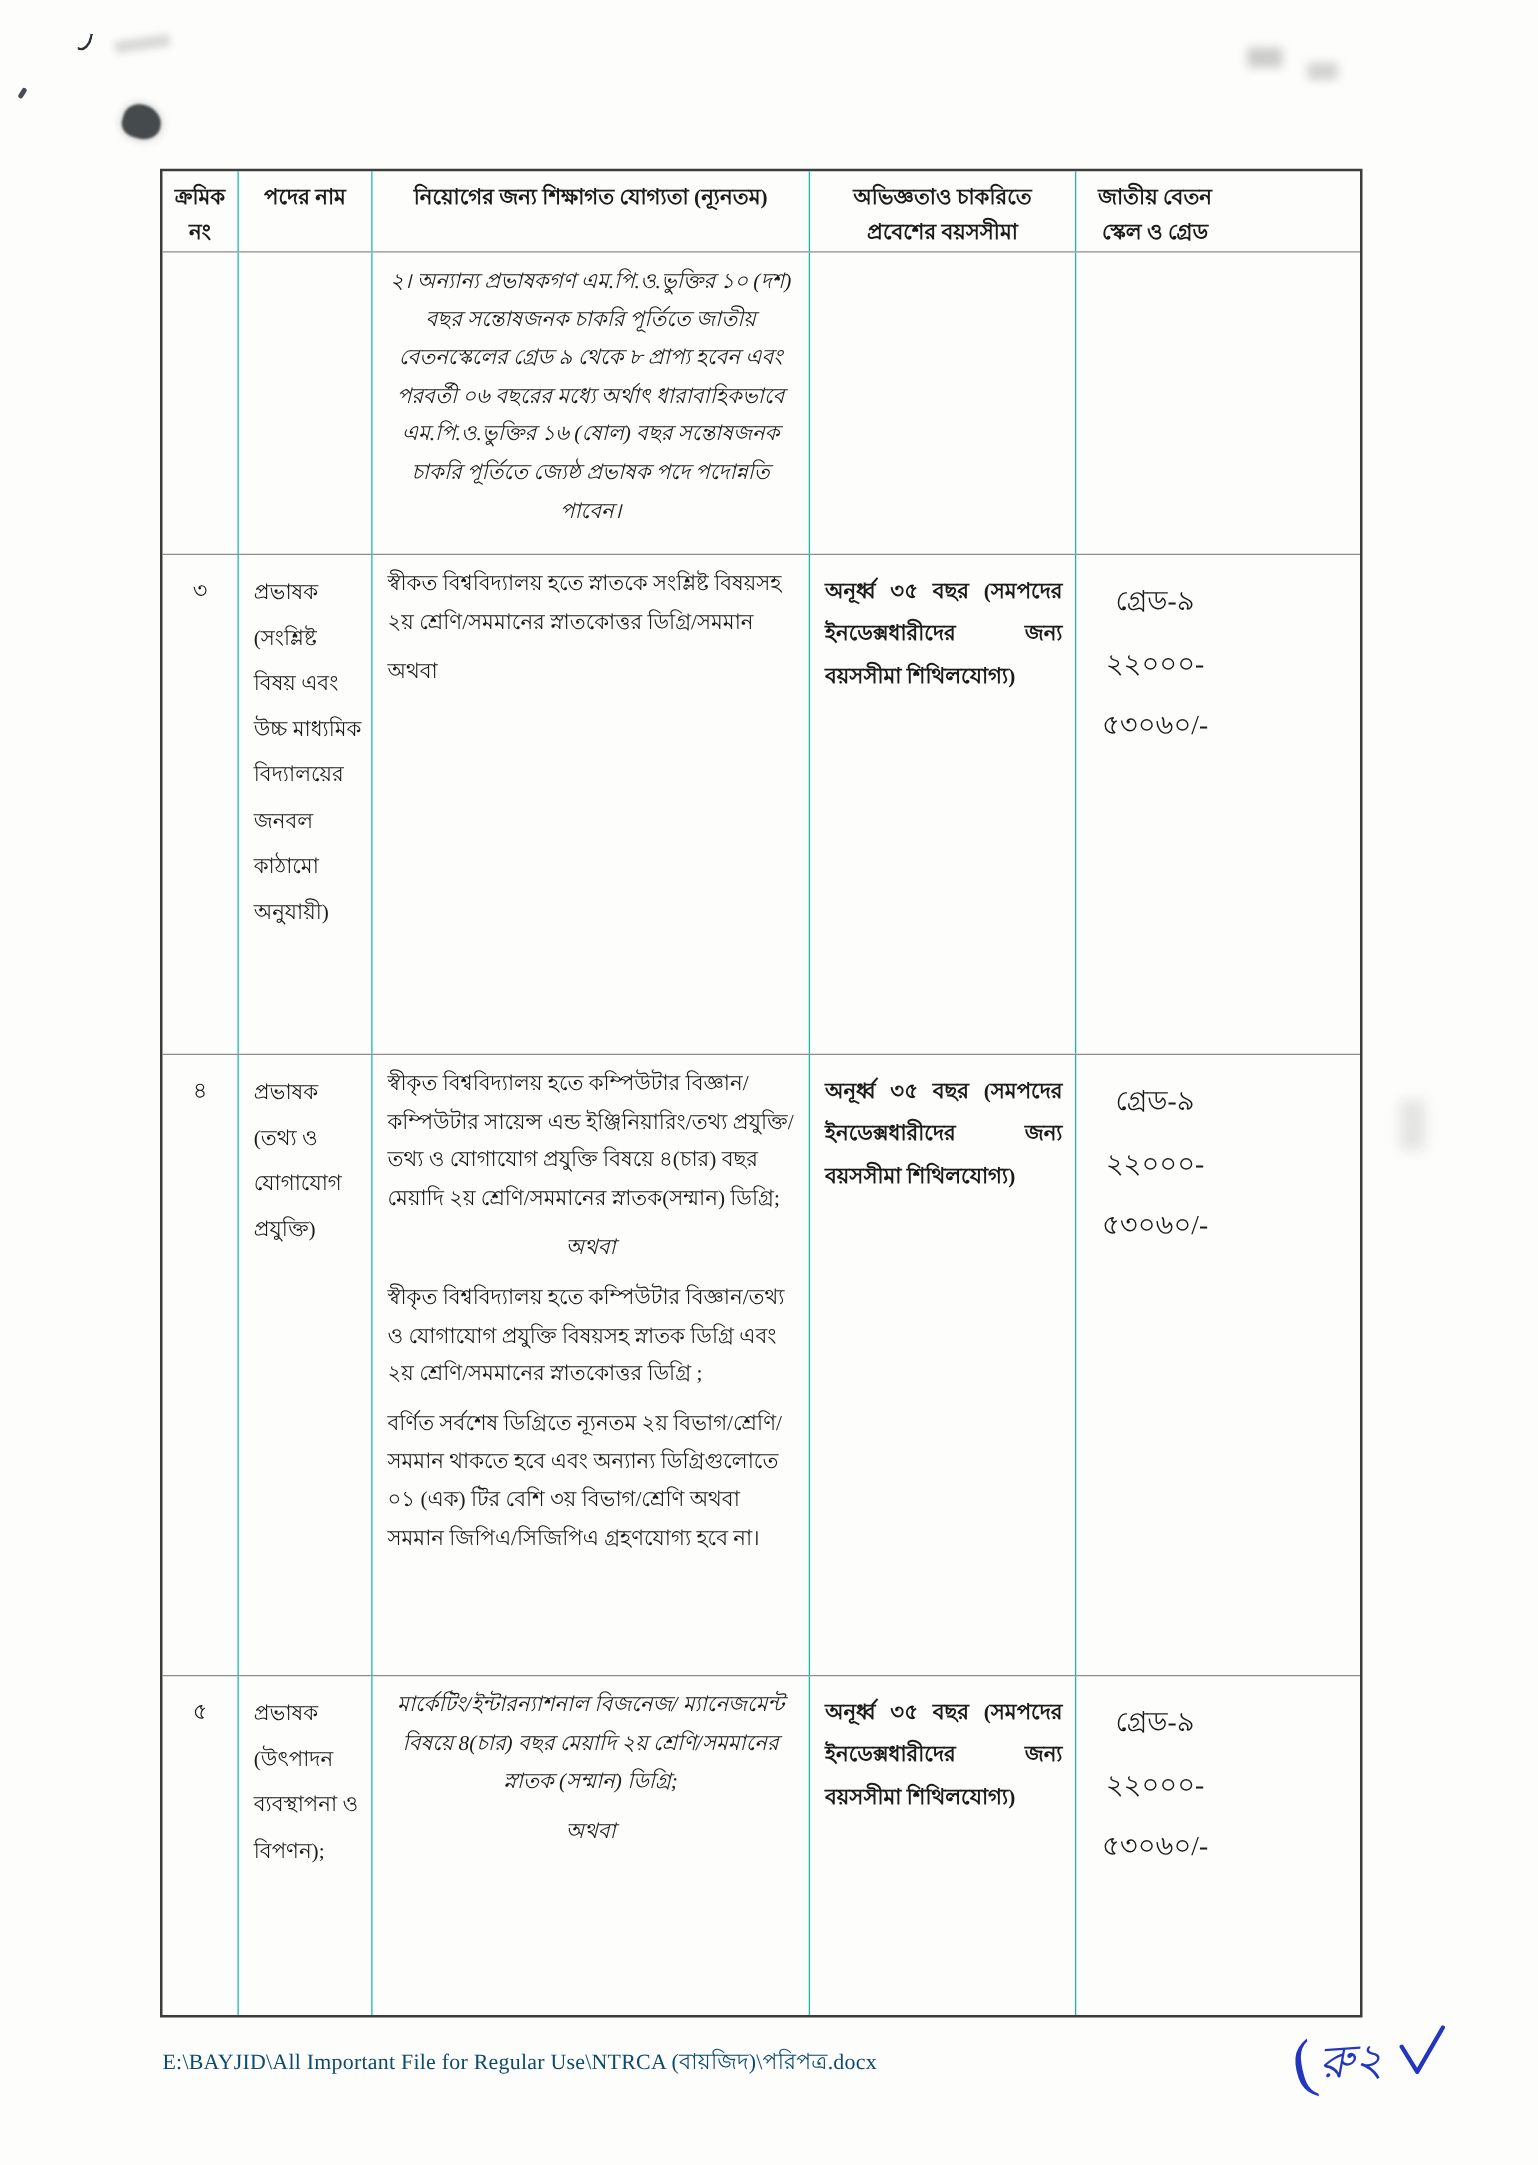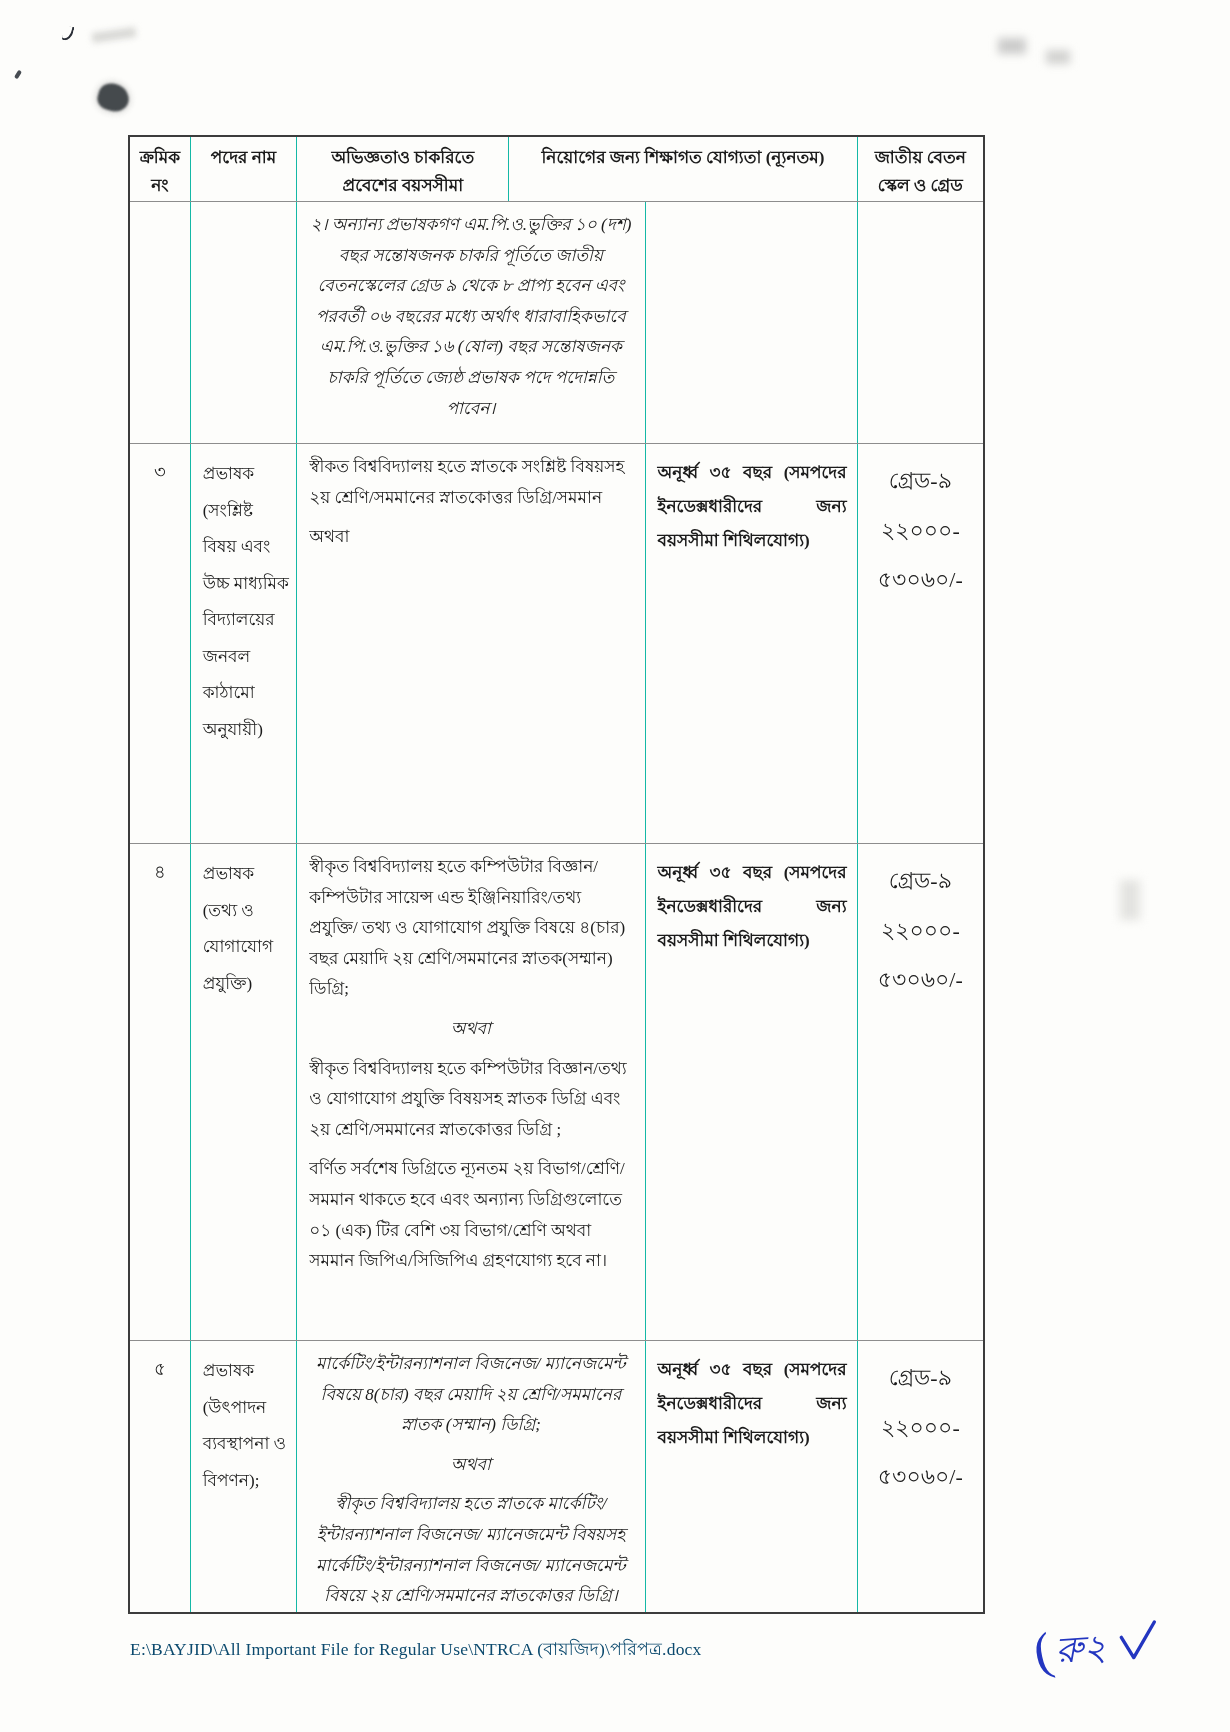--- a/index.html
+++ b/index.html
@@ -6,21 +6,21 @@
   body{
     width:1230px;height:1732px;position:relative;overflow:hidden;
     background:#fdfdfb;
     font-family:"Liberation Serif","DejaVu Serif",serif;
     color:#1b1b1b;
   }
   .page{position:absolute;inset:0;}
 
   
   .doc-table{
-    position:absolute;left:128px;top:135px;width:857px;
+    position:absolute;left:128px;top:135px;width:962px;
     border:2px solid #3c3c3c;box-sizing:border-box;
     background:transparent;
   }
   .t-row{display:flex;box-sizing:border-box;border-top:1px solid #8d8d8d;}
   .t-row:first-child{border-top:none;}
   .t-cell{box-sizing:border-box;border-left:1px solid #14b8a6;overflow:hidden;}
   .t-cell:first-child{border-left:none;}
   .c1{width:60px;}
   .c2{width:107px;}
   .c3{width:350px;}
@@ -92,22 +92,22 @@
   <div class="ink-b"></div>
   <div class="smudge-1"></div>
   <div class="smudge-2"></div>
   <div class="smudge-3"></div>
 
   <div class="doc-table">
 
     <div class="t-row t-head">
       <div class="t-cell c1 hdr">ক্রমিক নং</div>
       <div class="t-cell c2 hdr">পদের নাম</div>
+      <div class="t-cell c3 hdr">নিয়োগের জন্য শিক্ষাগত যোগ্যতা (ন্যূনতম)</div>
       <div class="t-cell c4 hdr">অভিজ্ঞতাও চাকরিতে প্রবেশের বয়সসীমা</div>
-      <div class="t-cell c3 hdr">নিয়োগের জন্য শিক্ষাগত যোগ্যতা (ন্যূনতম)</div>
       <div class="t-cell c5 hdr">জাতীয় বেতন স্কেল ও গ্রেড</div>
     </div>
 
     <div class="t-row r-cont">
       <div class="t-cell c1"></div>
       <div class="t-cell c2"></div>
       <div class="t-cell c3 qual">
         <p class="center">২। অন্যান্য প্রভাষকগণ এম.পি.ও.ভুক্তির ১০ (দশ) বছর সন্তোষজনক চাকরি পূর্তিতে জাতীয় বেতনস্কেলের গ্রেড ৯ থেকে ৮ প্রাপ্য হবেন এবং পরবর্তী ০৬ বছরের মধ্যে অর্থাৎ ধারাবাহিকভাবে এম.পি.ও.ভুক্তির ১৬ (ষোল) বছর সন্তোষজনক চাকরি পূর্তিতে জ্যেষ্ঠ প্রভাষক পদে পদোন্নতি পাবেন।</p>
       </div>
       <div class="t-cell c4"></div>
@@ -145,21 +145,20 @@
         <div>৫৩০৬০/-</div>
       </div>
     </div>
 
     <div class="t-row r-5">
       <div class="t-cell c1 serial">৫</div>
       <div class="t-cell c2 post">প্রভাষক (উৎপাদন ব্যবস্থাপনা ও বিপণন);</div>
       <div class="t-cell c3 qual">
         <p class="center">মার্কেটিং/ইন্টারন্যাশনাল বিজনেজ/ ম্যানেজমেন্ট বিষয়ে 8(চার) বছর মেয়াদি ২য় শ্রেণি/সমমানের স্নাতক (সম্মান) ডিগ্রি;</p>
         <p class="center">অথবা</p>
-        <p class="center">স্বীকৃত বিশ্ববিদ্যালয় হতে স্নাতকে মার্কেটিং/ ইন্টারন্যাশনাল বিজনেজ/ ম্যানেজমেন্ট বিষয়সহ মার্কেটিং/ইন্টারন্যাশনাল বিজনেজ/ ম্যানেজমেন্ট বিষয়ে ২য় শ্রেণি/সমমানের স্নাতকোত্তর ডিগ্রি।</p>
       </div>
       <div class="t-cell c4 age">অনূর্ধ্ব ৩৫ বছর (সমপদের ইনডেক্সধারীদের জন্য বয়সসীমা শিথিলযোগ্য)</div>
       <div class="t-cell c5 pay">
         <div>গ্রেড-৯</div>
         <div>২২০০০-</div>
         <div>৫৩০৬০/-</div>
       </div>
     </div>
 
   </div>

